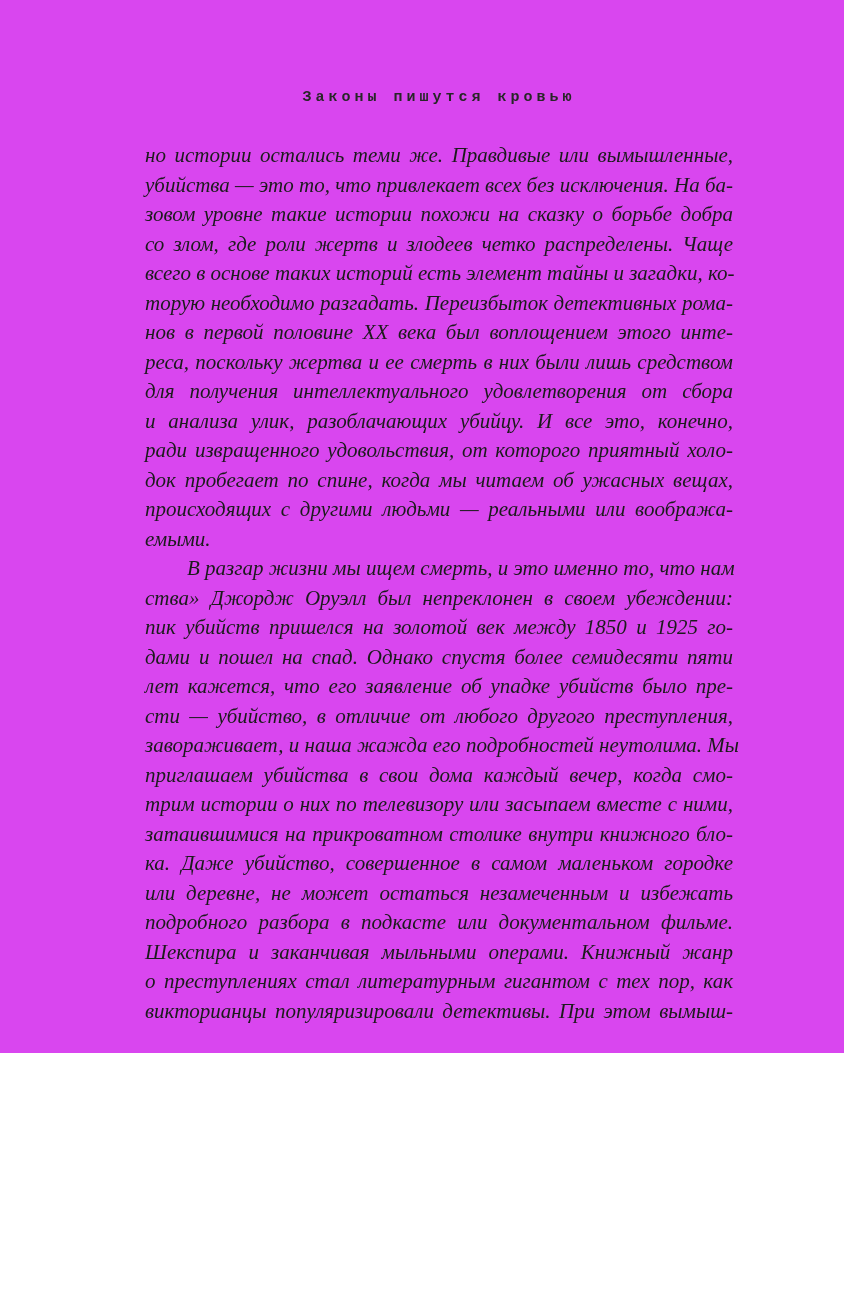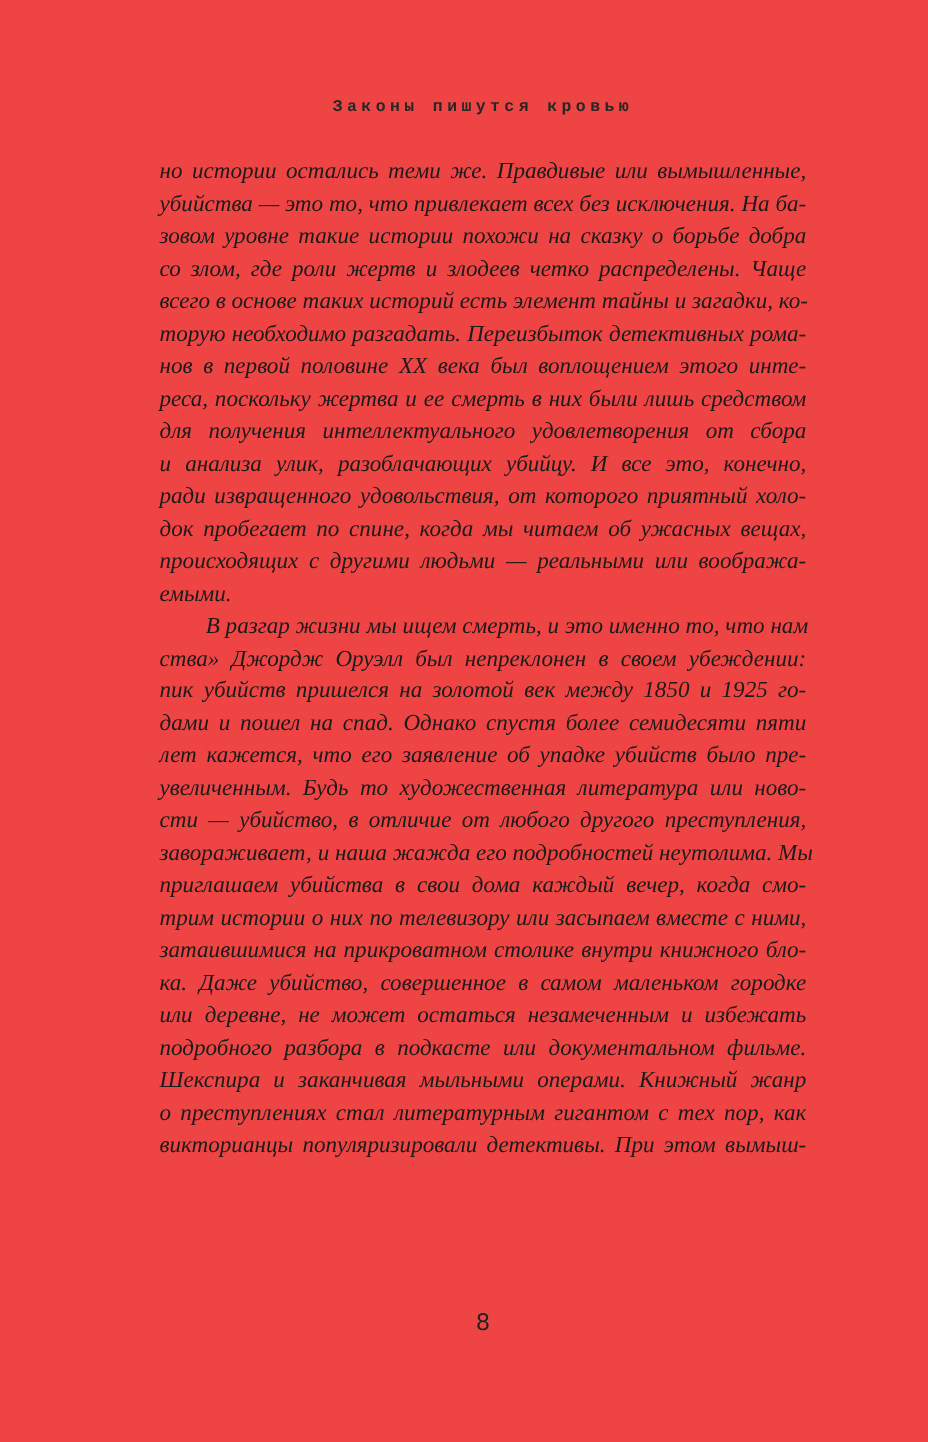--- a/index.html
+++ b/index.html
@@ -3,22 +3,22 @@
 <meta charset="utf-8">
 <style>
   html, body {
     margin: 0;
     padding: 0;
     background: #ffffff;
   }
   .page {
     position: relative;
     width: 844px;
-    height: 1311px;
-    background: #ef4444;
+    height: 1053px;
+    background: #d946ef;
     overflow: hidden;
   }
   .running-header {
     position: absolute;
     left: 145px;
     top: 89px;
     width: 588px;
     text-align: center;
     font-family: "Liberation Mono", "DejaVu Sans Mono", monospace;
     font-weight: 700;
@@ -89,21 +89,20 @@
         <div class="line">док пробегает по спине, когда мы читаем об ужасных вещах,</div>
         <div class="line">происходящих с другими людьми — реальными или вообража-</div>
         <div class="line short-last">емыми.</div>
       </div>
       <div class="paragraph">
         <div class="line indent">В разгар жизни мы ищем смерть, и это именно то, что нам</div>
         <div class="line">ства» Джордж Оруэлл был непреклонен в своем убеждении:</div>
         <div class="line">пик убийств пришелся на золотой век между 1850 и 1925 го-</div>
         <div class="line">дами и пошел на спад. Однако спустя более семидесяти пяти</div>
         <div class="line">лет кажется, что его заявление об упадке убийств было пре-</div>
-        <div class="line">увеличенным. Будь то художественная литература или ново-</div>
         <div class="line">сти — убийство, в отличие от любого другого преступления,</div>
         <div class="line">завораживает, и наша жажда его подробностей неутолима. Мы</div>
         <div class="line">приглашаем убийства в свои дома каждый вечер, когда смо-</div>
         <div class="line">трим истории о них по телевизору или засыпаем вместе с ними,</div>
         <div class="line">затаившимися на прикроватном столике внутри книжного бло-</div>
         <div class="line">ка. Даже убийство, совершенное в самом маленьком городке</div>
         <div class="line">или деревне, не может остаться незамеченным и избежать</div>
         <div class="line">подробного разбора в подкасте или документальном фильме.</div>
         <div class="line">Шекспира и заканчивая мыльными операми. Книжный жанр</div>
         <div class="line">о преступлениях стал литературным гигантом с тех пор, как</div>

